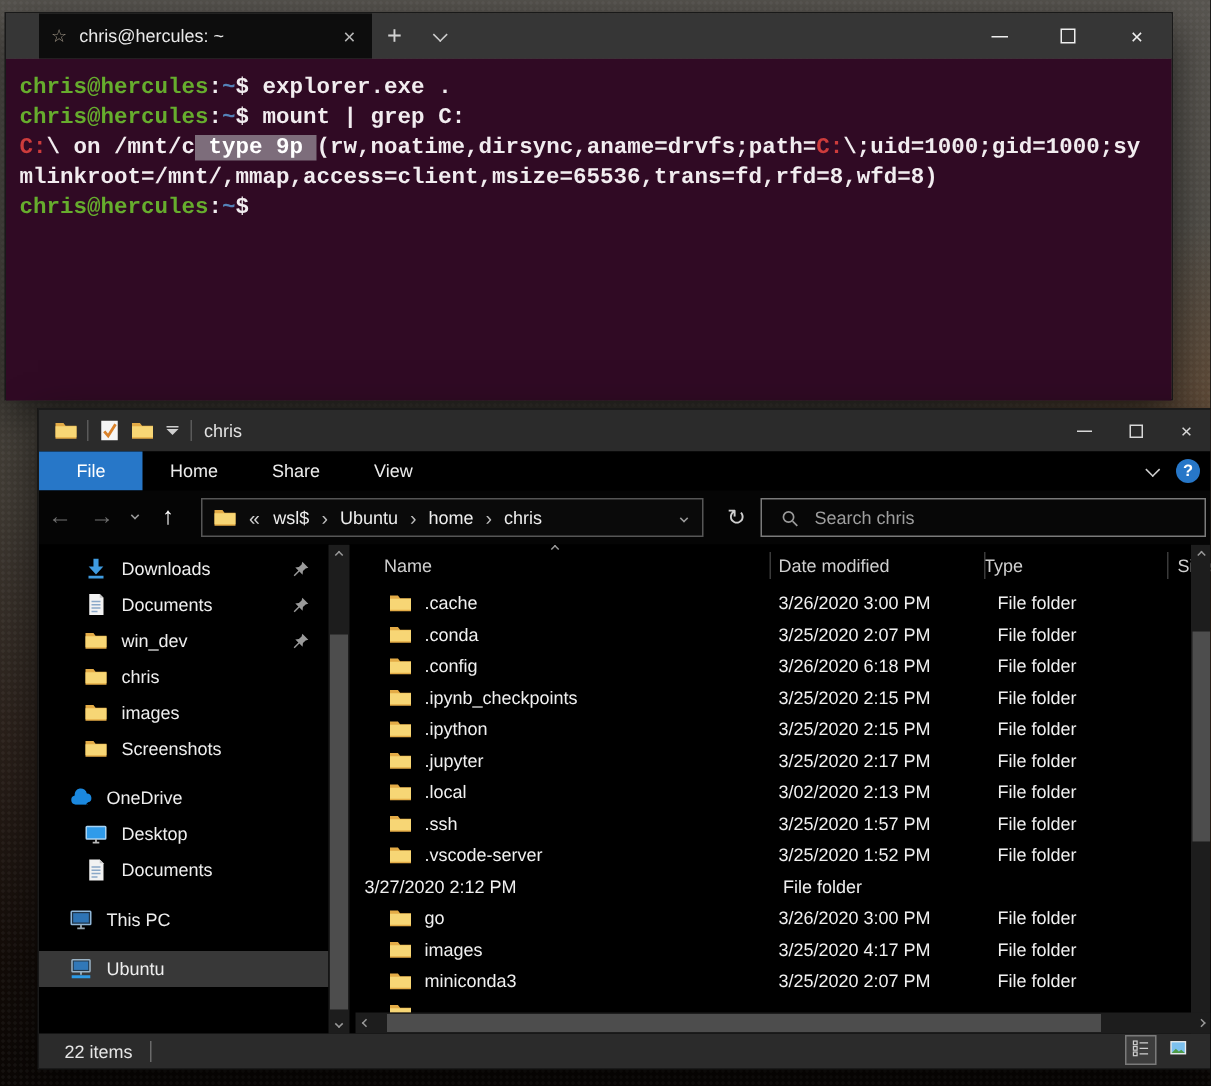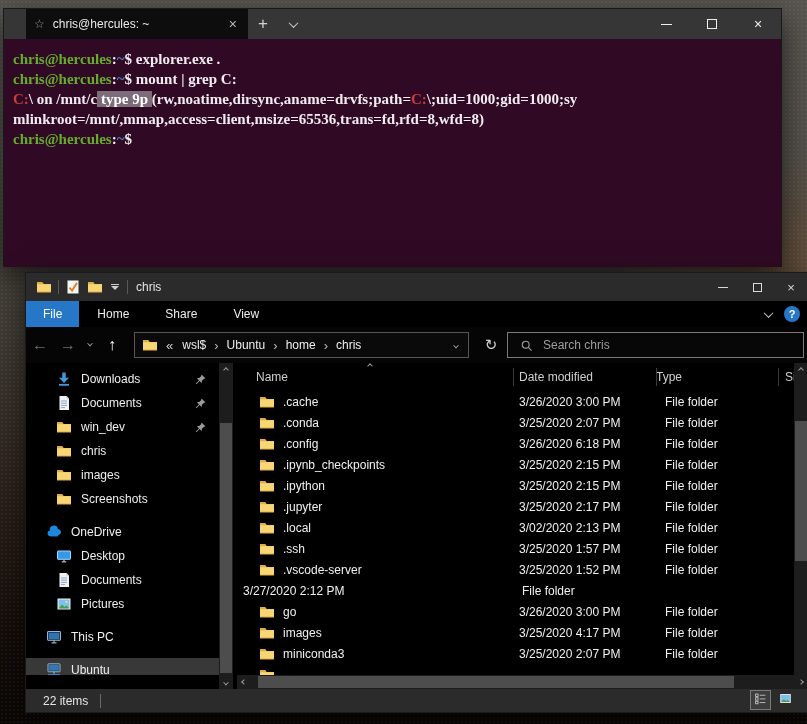--- a/index.html
+++ b/index.html
@@ -23,21 +23,21 @@
   .t-tab-icon{color:#9d9384;font-family:"DejaVu Sans",sans-serif;font-size:12px;margin-right:8px;}
   .t-tab-title{flex:1;white-space:nowrap;overflow:hidden;}
   .t-tab-close{color:#b6b6b6;font-size:14px;padding:0 3px;cursor:default;}
   .t-newtab{width:30px;display:flex;align-items:center;justify-content:center;color:#d2d2d2;font-size:17px;}
   .t-dd{width:30px;display:flex;align-items:center;justify-content:center;}
   .t-controls{position:absolute;right:0;top:0;height:30px;display:flex;}
   .t-ctrl{width:46px;height:30px;display:flex;align-items:center;justify-content:center;color:#eee;font-size:14px;}
   .minline{width:11px;height:1px;background:#eee;display:block;}
   .maxbox{width:10px;height:10px;border:1px solid #eee;display:block;}
   .t-body{height:228px;background:#300a24;padding:10px 9px;overflow:hidden;}
-  .t-line{white-space:pre;font-family:Liberation Serif, serif;font-size:15px;line-height:20px;font-weight:bold;}
+  .t-line{white-space:pre;font-family:Liberation Mono, monospace;font-size:15px;line-height:20px;font-weight:bold;}
   .seg-green{color:#66ad2d;} .seg-white{color:#f1ecef;} .seg-blue{color:#5482b8;}
   .seg-red{color:#cd3c3c;} .seg-sel{background:#7d6d7b;color:#ffffff;}
   
   .chev{display:inline-block;width:7px;height:7px;border-right:1.6px solid #cfcfcf;border-bottom:1.6px solid #cfcfcf;}
   .chev.down{transform:rotate(45deg) translate(-1px,-1px);}
   .chev.up{transform:rotate(-135deg);}
   .chev.sm{width:4px;height:4px;border-color:#9a9a9a;border-width:1.3px;}
   .chev.left{transform:rotate(135deg);}
   .chev.right{transform:rotate(-45deg);}
   
@@ -49,21 +49,21 @@
   .qat-dd{display:flex;flex-direction:column;align-items:center;gap:1px;padding:2px;}
   .qat-dd .bar{width:8px;height:1.4px;background:#cfcfcf;}
   .qat-dd .tri{width:0;height:0;border-left:4px solid transparent;border-right:4px solid transparent;border-top:4px solid #cfcfcf;}
   .e-title{font-size:12px;color:#e2e2e2;margin-left:8px;}
   .e-controls{position:absolute;right:0;top:0;height:28px;display:flex;}
   .e-ctrl{width:34px;height:28px;display:flex;align-items:center;justify-content:center;color:#d8d8d8;font-size:13px;}
   .e-ctrl .minline{background:#d8d8d8;width:10px;}
   .e-ctrl .maxbox{border-color:#d8d8d8;width:9px;height:9px;}
   .e-ribbon{position:relative;height:26px;background:#000;display:flex;align-items:stretch;}
   .r-tab{padding:0 18px;display:flex;align-items:center;font-size:12px;color:#ececec;}
-  .r-tab.file{background:#2777c8;color:#fff;padding:0 17px;}
+  .r-tab.file{background:#2777c8;color:#fff;padding:0 25px;}
   .r-right{position:absolute;right:8px;top:0;height:26px;display:flex;align-items:center;gap:12px;}
   .help-circle{width:16px;height:16px;border-radius:50%;background:#2777c8;color:#fff;font-size:11px;font-weight:bold;
     display:flex;align-items:center;justify-content:center;}
   .e-address{position:relative;height:36px;background:#050505;display:flex;align-items:center;}
   .nav-btn{width:28px;height:28px;display:flex;align-items:center;justify-content:center;font-size:16px;}
   .nav-dis{color:#6f6f6f;} .nav-en{color:#fff;}
   .nav-dd{width:16px;}
   .crumb-box{position:absolute;left:108px;top:5px;width:335px;height:26px;border:1px solid #565656;background:#0a0a0a;
     display:flex;align-items:center;font-size:12px;color:#ededed;padding:0 4px;}
   .crumb-box .icon16{margin:0 4px 0 3px;}
@@ -348,31 +348,20 @@
               <svg viewBox="0 0 16 16">
                 <path d="M3.5 1h7L13 3.5V15H3.5z" fill="#f2f2f2"></path>
                 <path d="M10.5 1L13 3.5h-2.5z" fill="#c4c4c4"></path>
                 <g stroke="#8aa8c8" stroke-width="1" fill="none">
                   <path d="M5 6h6M5 8.2h6M5 10.4h6M5 12.6h4"></path>
                 </g>
               </svg>
             </span>
             <span class="lbl">Documents</span>
           </div>
-          <div class="side-row ind1">
-            <span class="icon16">
-              <svg viewBox="0 0 16 16">
-                <rect x="1.5" y="2.5" width="13" height="11" fill="#ececec"></rect>
-                <rect x="2.6" y="3.6" width="10.8" height="8.8" fill="#7cc0ee"></rect>
-                <path d="M2.6 12.4l3.4-4 2.5 2.6 2-1.6 2.9 3z" fill="#4e9c49"></path>
-                <circle cx="10.6" cy="5.9" r="1.1" fill="#f7e26b"></circle>
-              </svg>
-            </span>
-            <span class="lbl">Pictures</span>
-          </div>
           <div class="gap8"></div>
           <div class="side-row ind0">
             <span class="icon16">
               <svg viewBox="0 0 16 16">
                 <rect x="1.5" y="2.5" width="13" height="8.8" rx=".5" fill="#1f3346" stroke="#8fb6d8" stroke-width="1"></rect>
                 <rect x="2.8" y="3.8" width="10.4" height="6.2" fill="#2e74b5"></rect>
                 <path d="M5.5 13.9h5M8 11.3v2.6" stroke="#9aa7b0" stroke-width="1.2"></path>
               </svg>
             </span>
             <span class="lbl">This PC</span>

